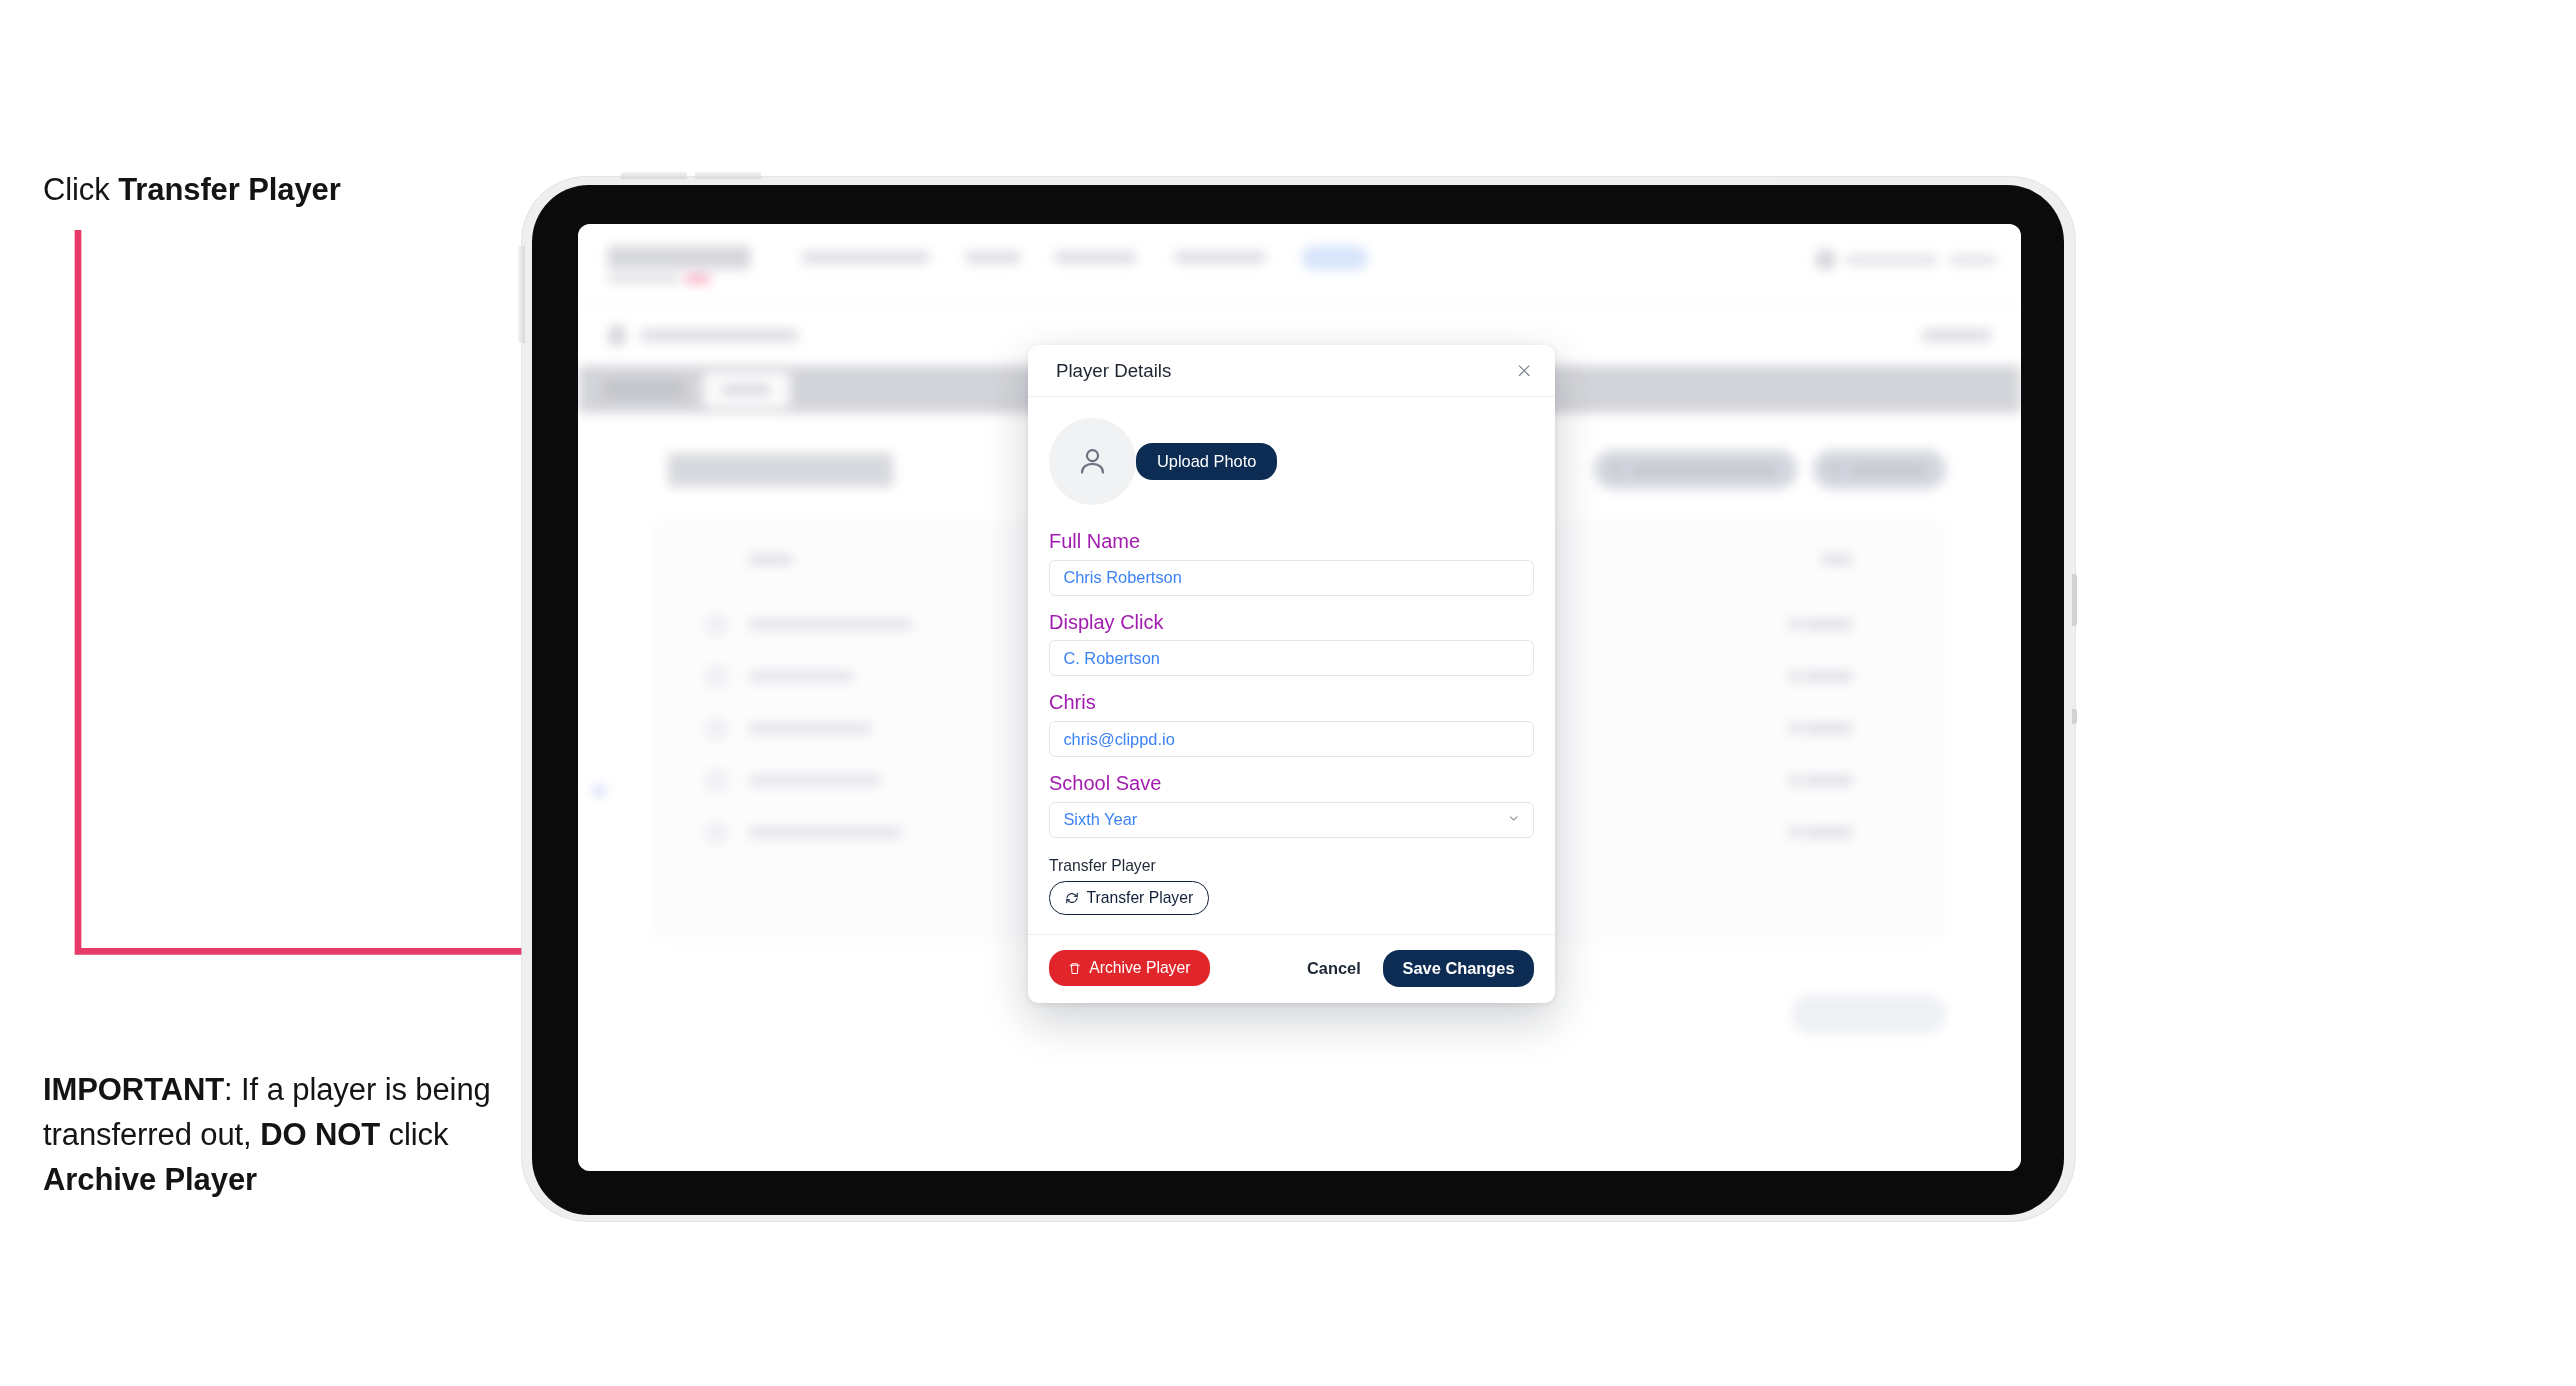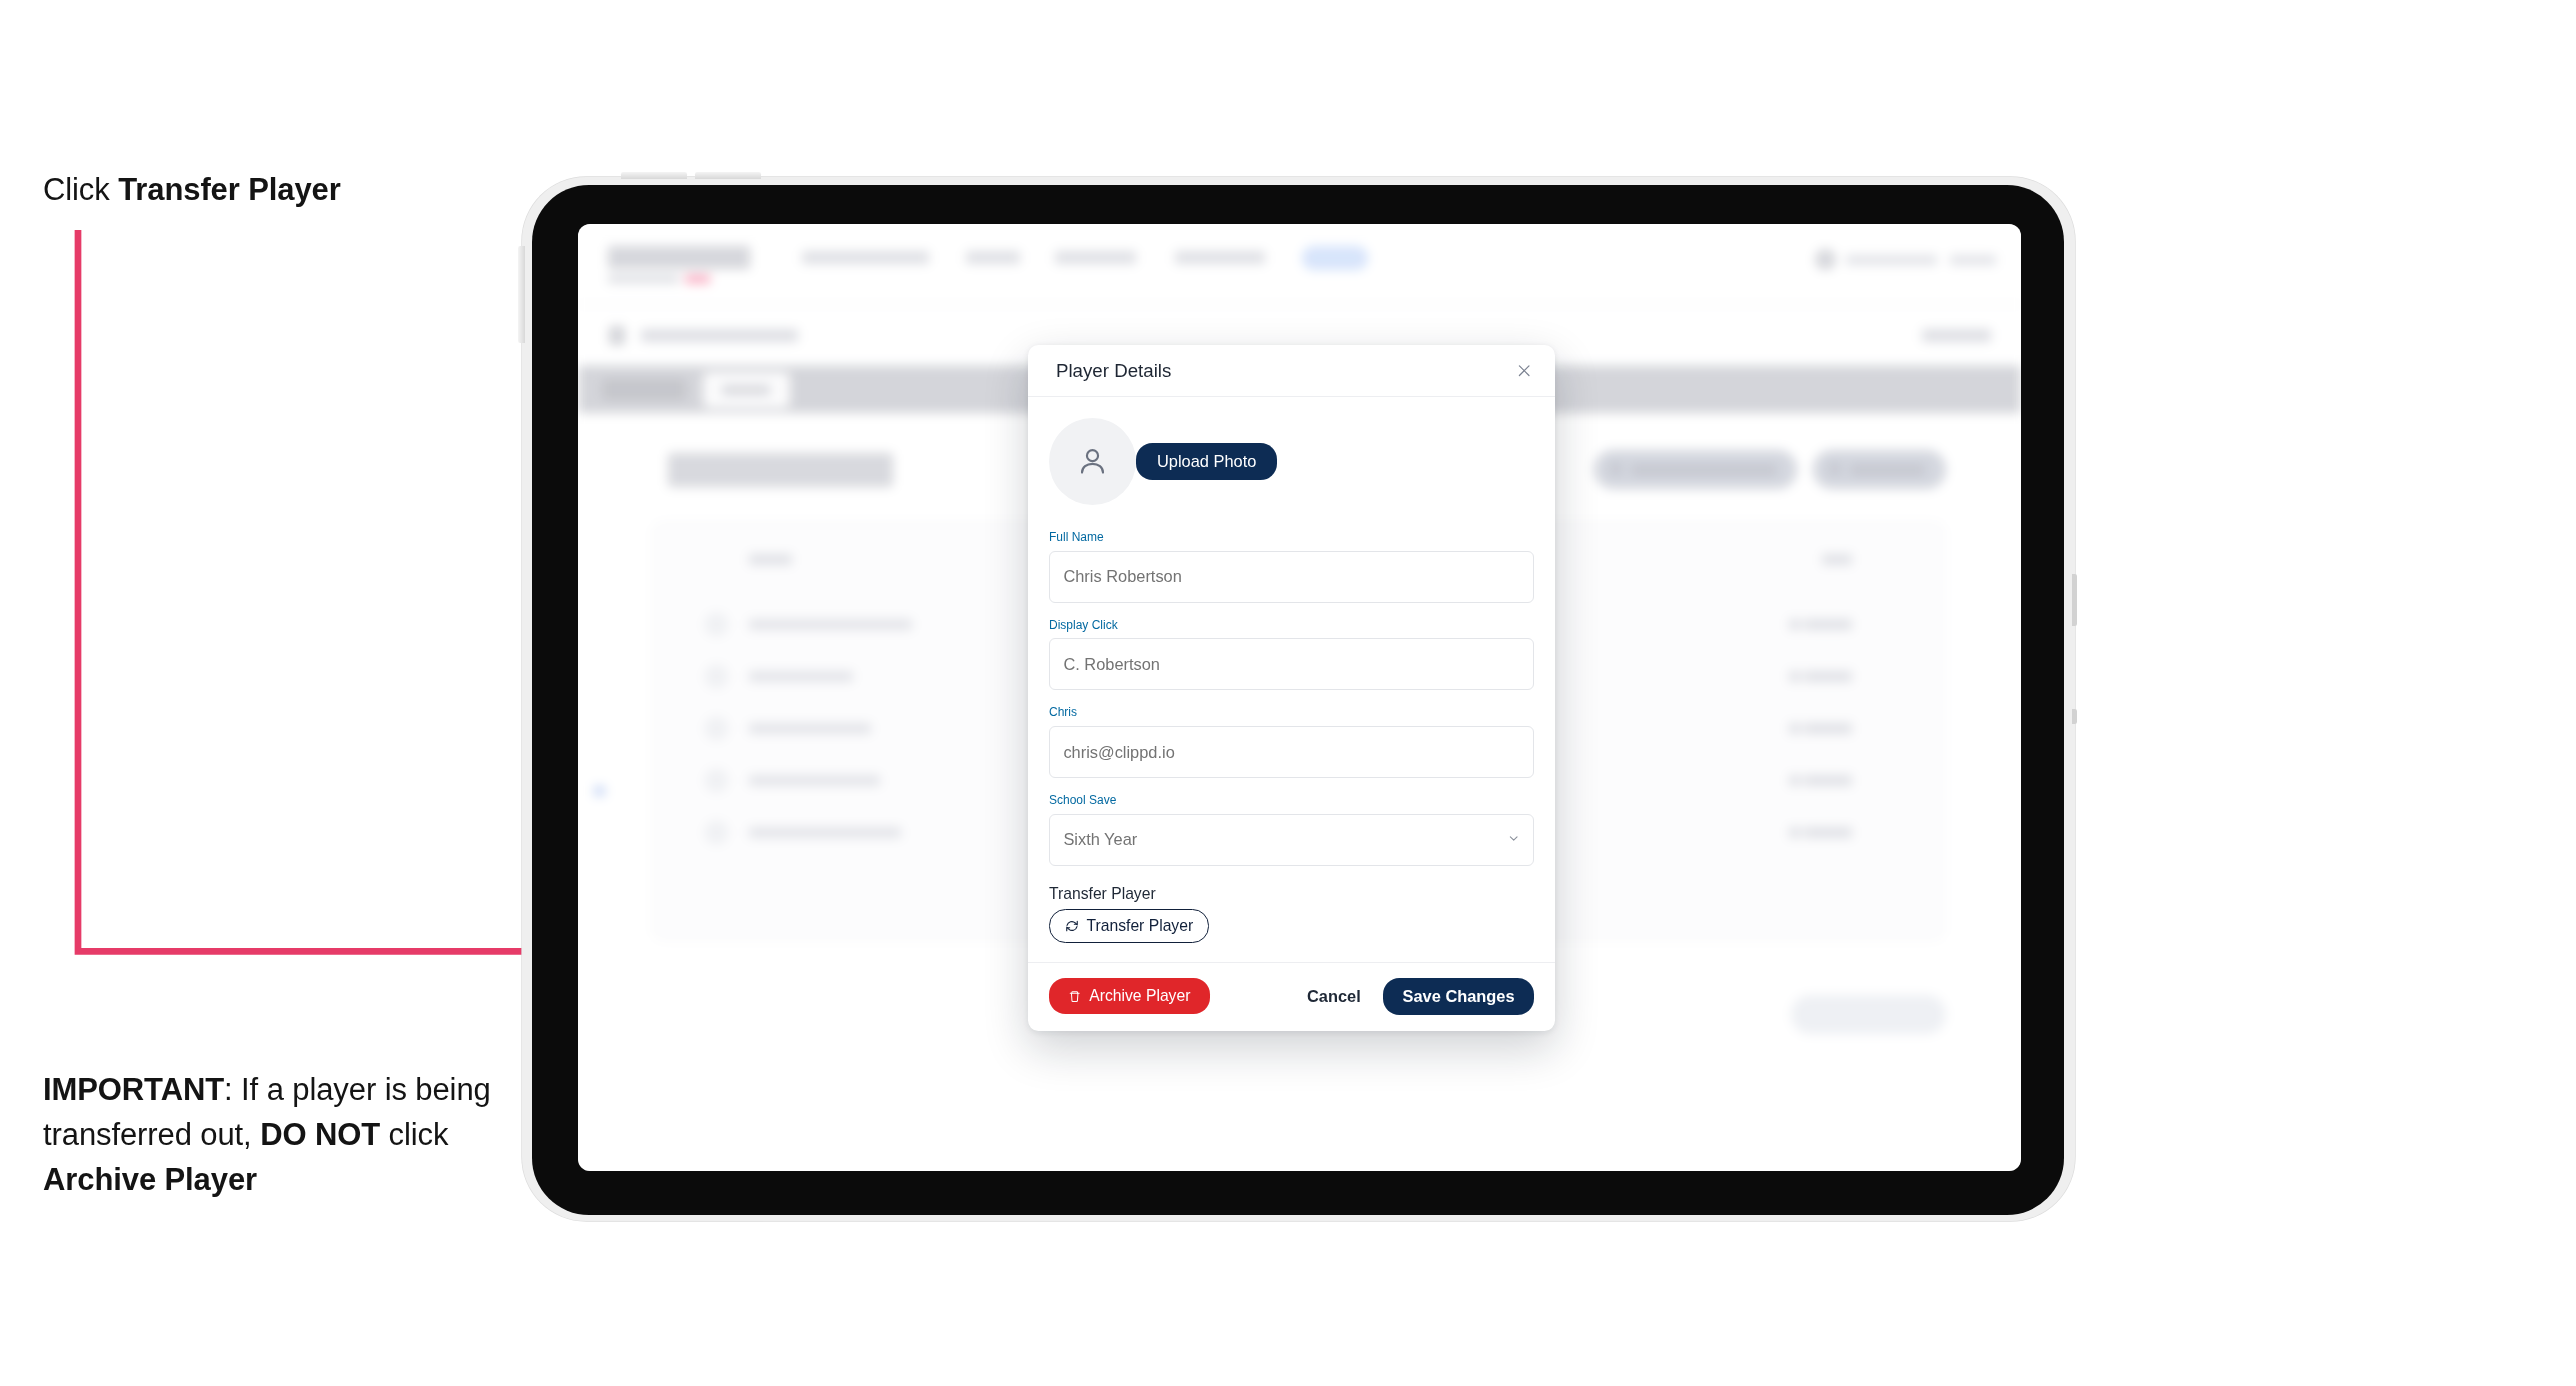--- a/index.html
+++ b/index.html
@@ -301,33 +301,33 @@
     border-radius: 16.4px;
     padding: 9px 21px;
     font-size: 16.4px;
     font-family: "Liberation Sans", sans-serif;
     cursor: pointer;
     line-height: 1.1;
   }
 
   .field { margin-bottom: 15px; }
   .field-label {
-    font-size: 12px;
-    color: #0369a1;
+    font-size: 20px;
+    color: #a21caf;
     margin-bottom: 6.7px;
     display: block;
   }
   .field-input {
     width: 100%;
-    height: 52px;
+    height: 36px;
     border: 0.7px solid #e3e5e9;
     border-radius: 6px;
     padding: 0 13.4px;
     font-size: 16.4px;
-    color: #737373;
+    color: #3b82f6;
     background: #fff;
     font-family: "Liberation Sans", sans-serif;
     outline: none;
   }
   .select-wrap { position: relative; }
   .select-wrap .chev {
     position: absolute; right: 13.4px; top: 50%;
     transform: translateY(-50%);
     pointer-events: none;
   }

